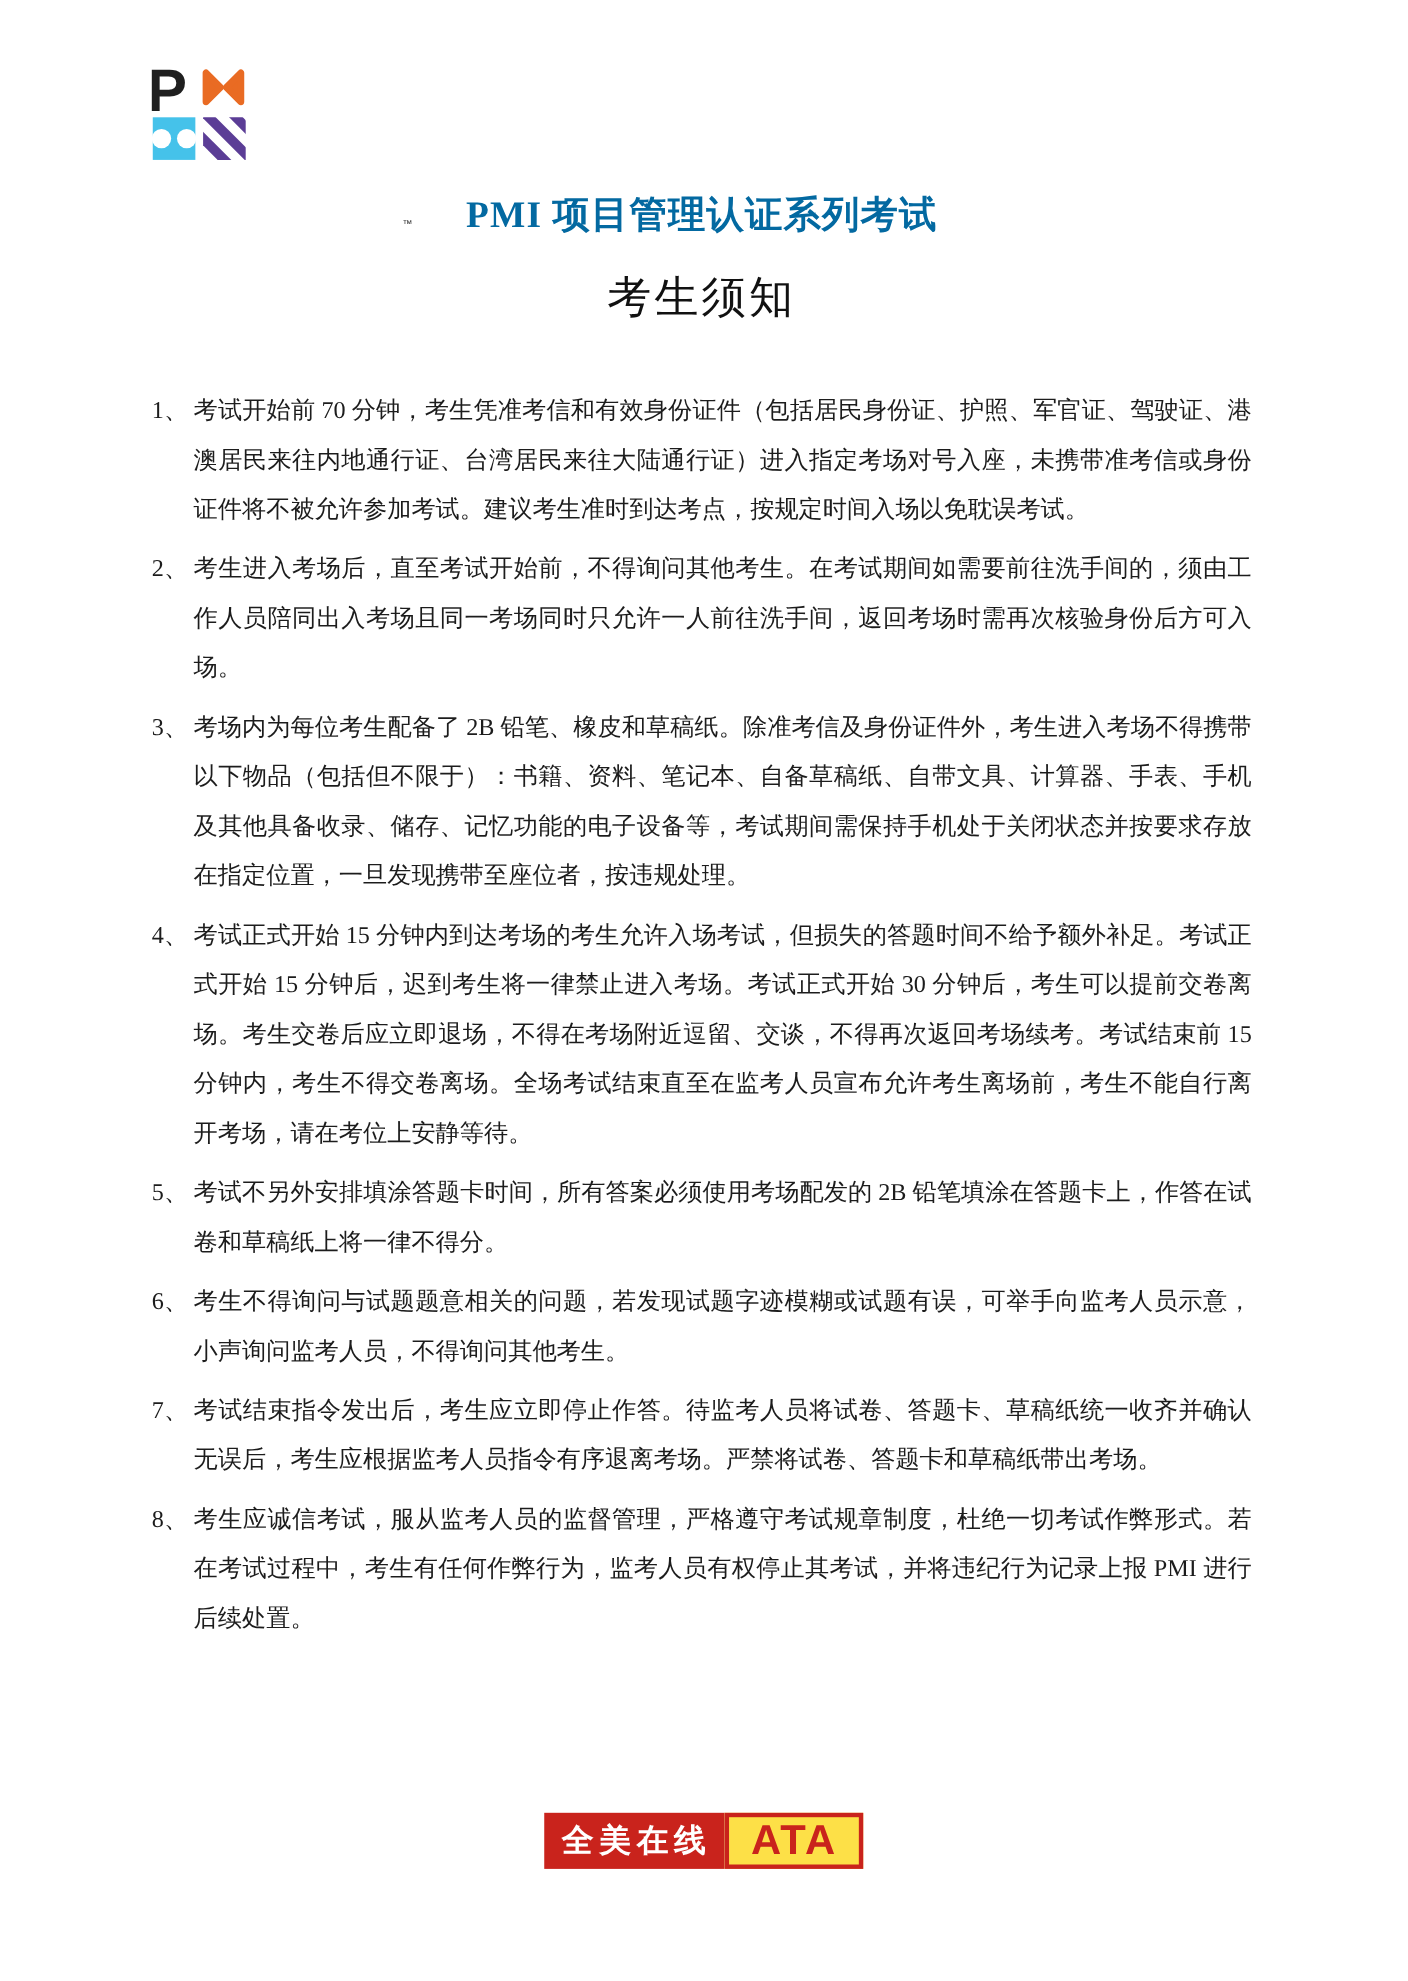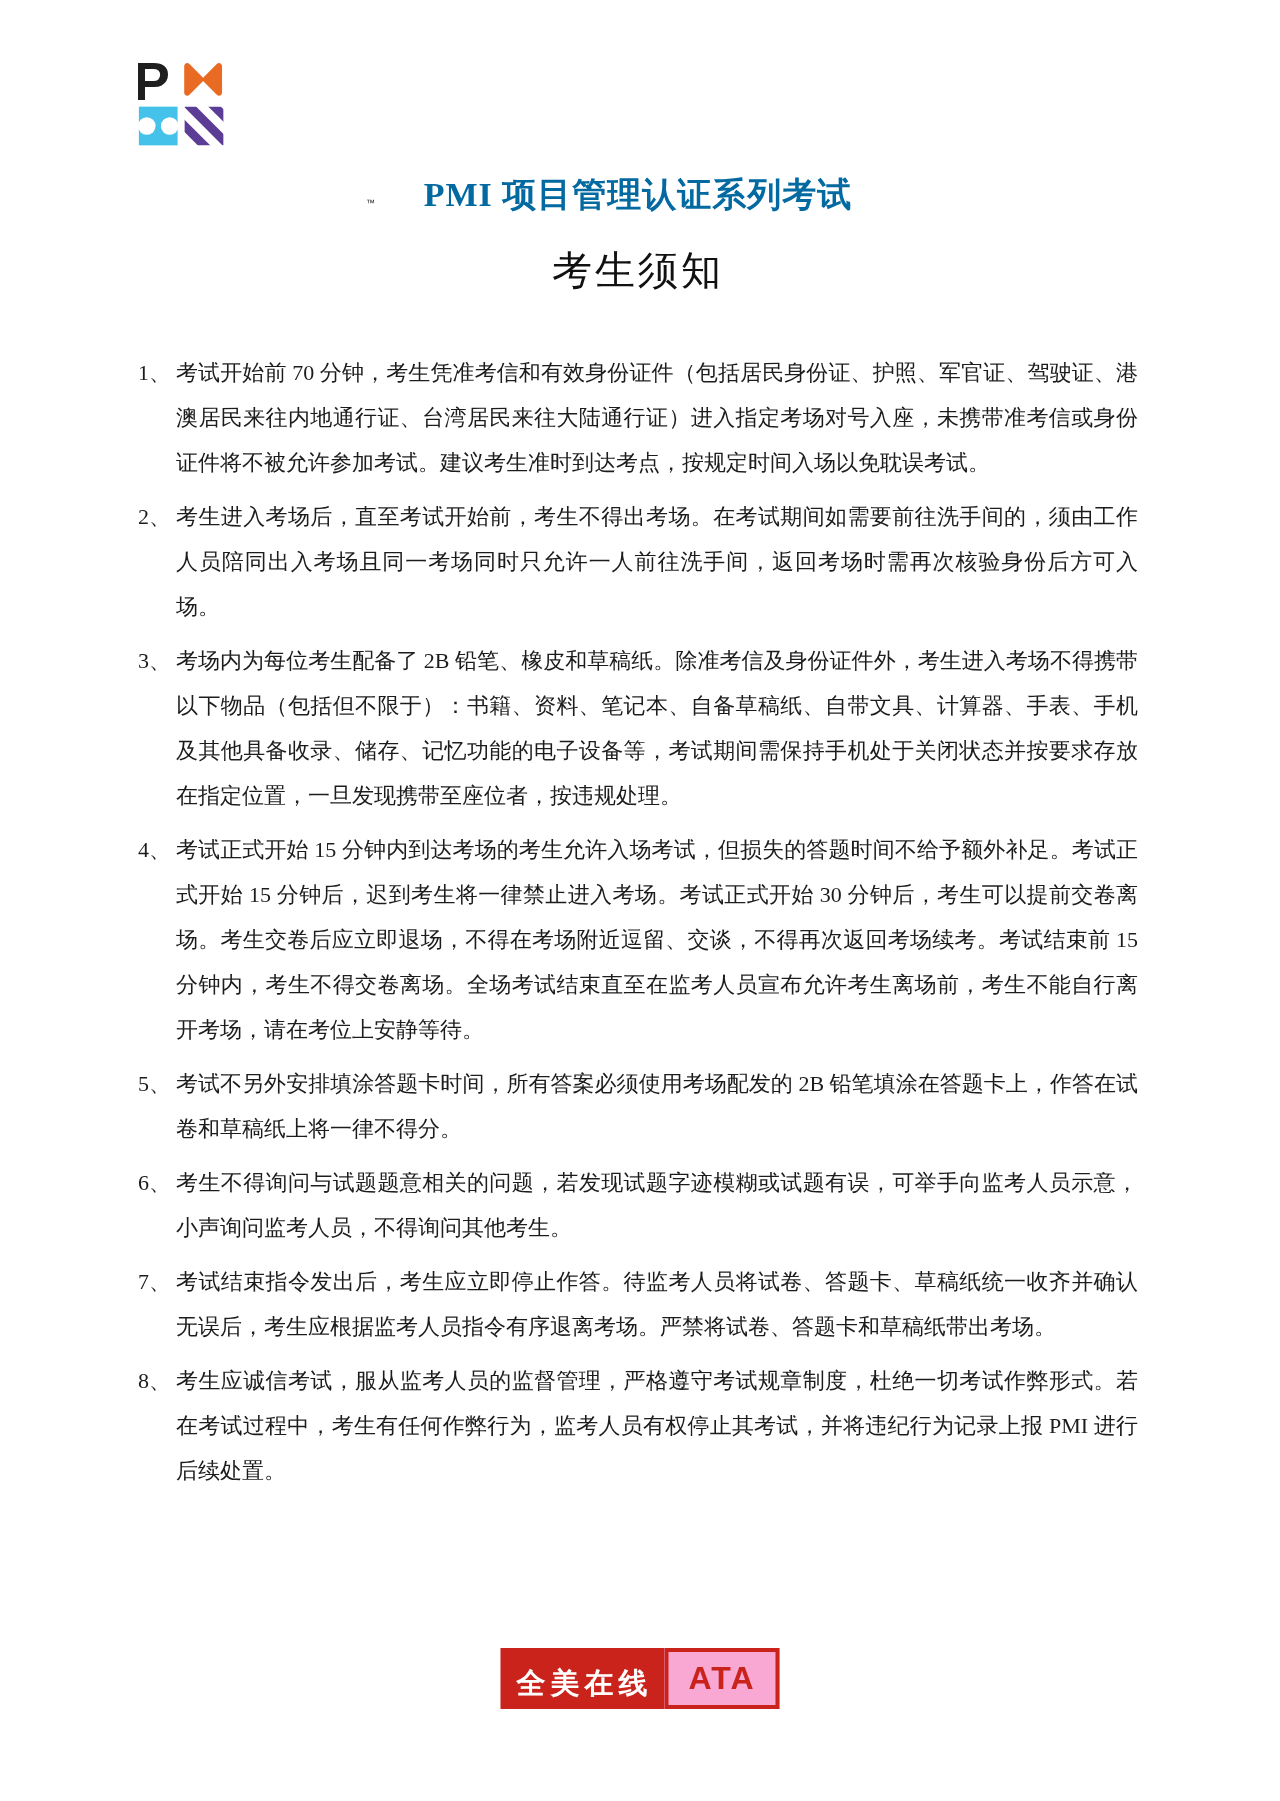--- a/index.html
+++ b/index.html
@@ -73,27 +73,27 @@
   .ata{
     position:absolute;top:1648px;left:50%;
     transform:translateX(-50%);
     display:flex;align-items:stretch;
     font-family:"Liberation Sans","DejaVu Sans",sans-serif;
     font-weight:700;
   }
   .ata-cn{
     background:var(--red);color:#ffffff;
     font-size:29px;letter-spacing:5px;
-    padding:16px 12px 5px 16px;
+    padding:5px 12px 5px 16px;
     display:flex;align-items:center;
   }
   .ata-en{
-    background:#f9a8d4;color:var(--red);
+    background:#fde047;color:var(--red);
     border:4px solid var(--red);
-    font-size:32px;letter-spacing:2px;
+    font-size:38px;letter-spacing:2px;
     padding:0 20px;
     display:flex;align-items:center;
   }
 </style>
 </head>
 <body>
 
 <div class="logo">
   <svg class="logo-mark" viewBox="0 0 100 100" width="88" height="88" aria-hidden="true">
 
@@ -127,21 +127,21 @@
 <div class="doc-title">PMI 项目管理认证系列考试</div>
 <div class="doc-subtitle">考生须知</div>
 
 <div class="notices">
     <div class="notice">
       <span class="num">1、</span>
       <div class="txt">考试开始前 70 分钟，考生凭准考信和有效身份证件（包括居民身份证、护照、军官证、驾驶证、港澳居民来往内地通行证、台湾居民来往大陆通行证）进入指定考场对号入座，未携带准考信或身份证件将不被允许参加考试。建议考生准时到达考点，按规定时间入场以免耽误考试。</div>
     </div>
     <div class="notice">
       <span class="num">2、</span>
-      <div class="txt">考生进入考场后，直至考试开始前，考生不得出考场。在考试期间如需要前往洗手间的，须由工作人员陪同出入考场且同一考场同时只允许一人前往洗手间，返回考场时需再次核验身份后方可入场。</div>
+      <div class="txt">考生进入考场后，直至考试开始前，不得询问其他考生。在考试期间如需要前往洗手间的，须由工作人员陪同出入考场且同一考场同时只允许一人前往洗手间，返回考场时需再次核验身份后方可入场。</div>
     </div>
     <div class="notice">
       <span class="num">3、</span>
       <div class="txt">考场内为每位考生配备了 2B 铅笔、橡皮和草稿纸。除准考信及身份证件外，考生进入考场不得携带以下物品（包括但不限于）：书籍、资料、笔记本、自备草稿纸、自带文具、计算器、手表、手机及其他具备收录、储存、记忆功能的电子设备等，考试期间需保持手机处于关闭状态并按要求存放在指定位置，一旦发现携带至座位者，按违规处理。</div>
     </div>
     <div class="notice">
       <span class="num">4、</span>
       <div class="txt">考试正式开始 15 分钟内到达考场的考生允许入场考试，但损失的答题时间不给予额外补足。考试正式开始 15 分钟后，迟到考生将一律禁止进入考场。考试正式开始 30 分钟后，考生可以提前交卷离场。考生交卷后应立即退场，不得在考场附近逗留、交谈，不得再次返回考场续考。考试结束前 15 分钟内，考生不得交卷离场。全场考试结束直至在监考人员宣布允许考生离场前，考生不能自行离开考场，请在考位上安静等待。</div>
     </div>
     <div class="notice">

